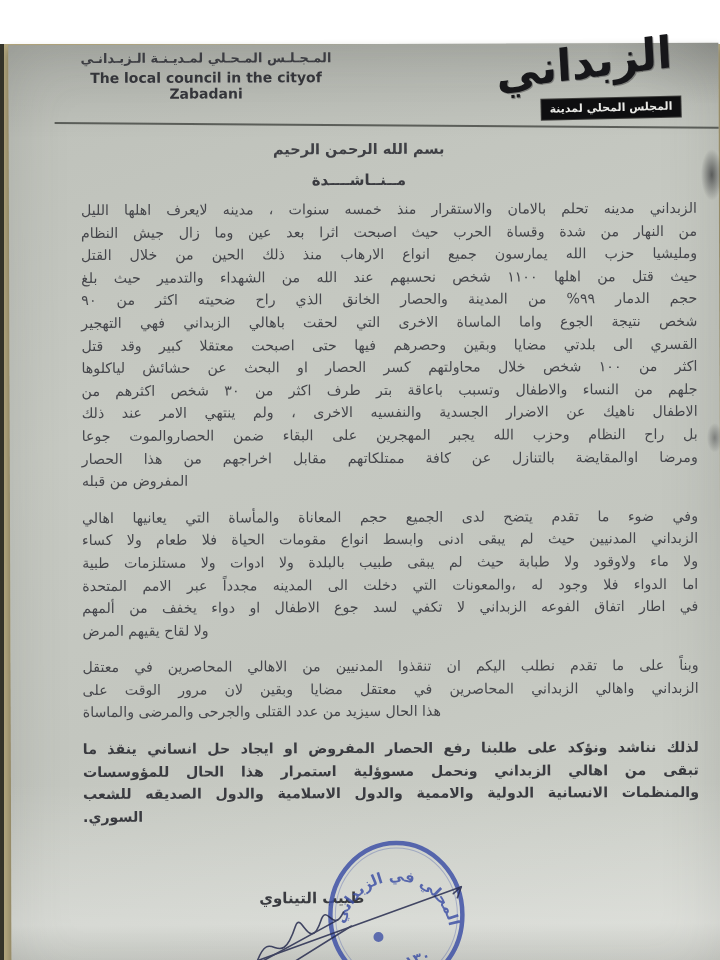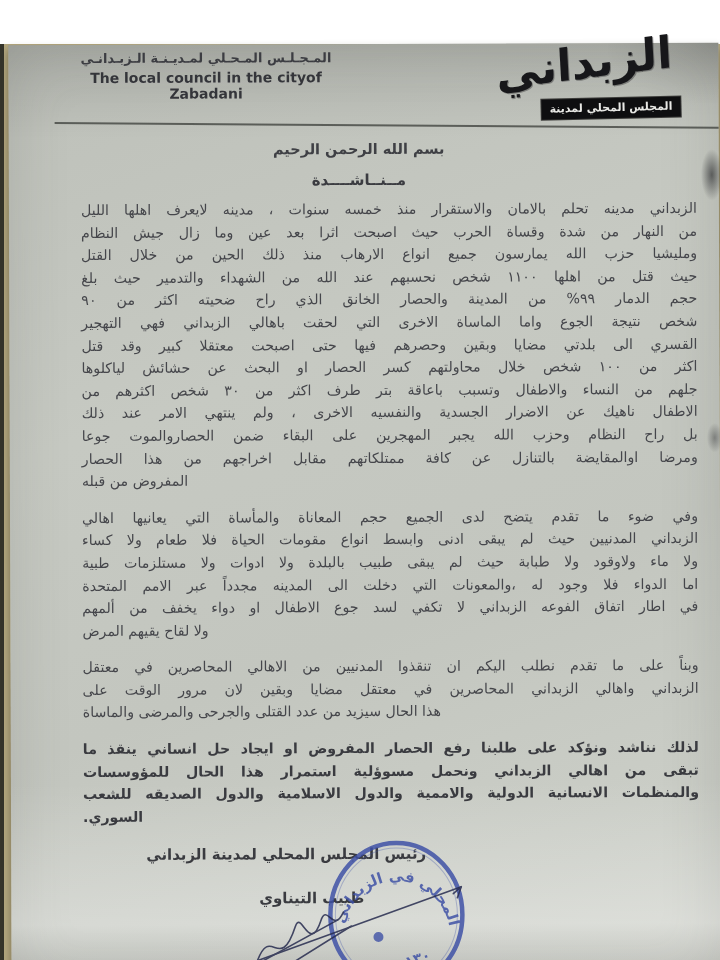--- a/index.html
+++ b/index.html
@@ -109,21 +109,20 @@
           <div class="line last">هذا الحال سيزيد من عدد القتلى والجرحى والمرضى والماساة</div>
         </div>
         <div class="para bold">
           <div class="line">لذلك نناشد ونؤكد على طلبنا رفع الحصار المفروض او ايجاد حل انساني ينقذ ما</div>
           <div class="line">تبقى من اهالي الزبداني ونحمل مسوؤلية استمرار هذا الحال للمؤوسسات</div>
           <div class="line">والمنظمات الانسانية الدولية والاممية والدول الاسلامية والدول الصديقه للشعب</div>
           <div class="line last">السوري.</div>
         </div>
       </div>
 
-    <div class="sig-title">رئيس المجلس المحلي لمدينة الزبداني</div>
     <div class="sig-name">طبيب التيناوي</div>
 
     <svg class="stamp-svg" viewBox="0 0 158 162">
       <ellipse cx="79" cy="81" rx="66" ry="72" fill="none" stroke="#3c4fa5" stroke-width="4.5" opacity="0.9"></ellipse>
       <ellipse cx="79" cy="81" rx="61" ry="67" fill="none" stroke="#3c4fa5" stroke-width="1" opacity="0.35"></ellipse>
       <defs>
         <path id="stampArc" d="M 25,104 A 54,57 0 1 1 133,104" fill="none"></path>
       </defs>
       <text font-size="15" font-weight="bold" fill="#3c4fa5" opacity="0.9" font-family="DejaVu Sans, sans-serif">
         <textPath href="#stampArc" startOffset="8%">المجلس المحلي في الزبداني</textPath>

